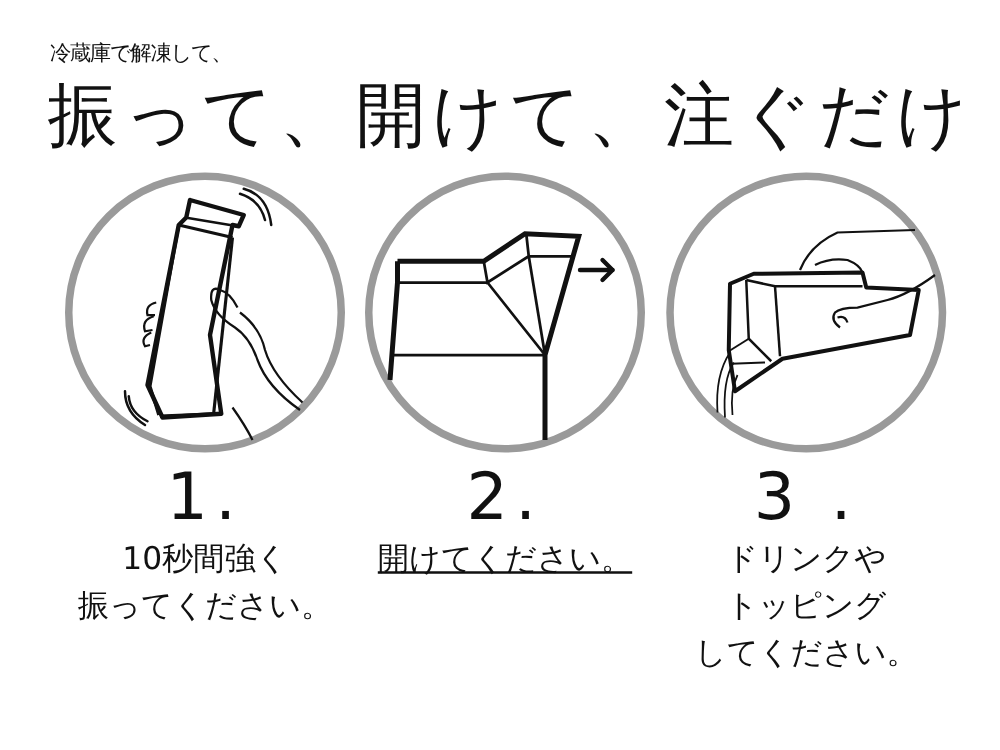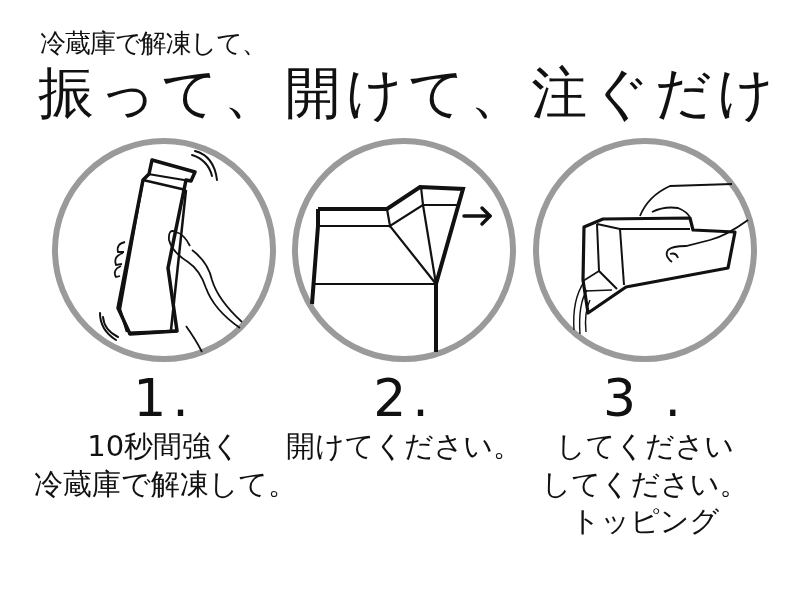--- a/index.html
+++ b/index.html
@@ -12,21 +12,21 @@
       height: 600px;
       position: relative;
       overflow: hidden;
       font-family: "DejaVu Sans", "Liberation Sans", sans-serif;
       color: #111111;
     }
     .subtitle {
       position: absolute;
       left: 40px;
       top: 28px;
-      font-size: 26px;
+      font-size: 17px;
       line-height: 30px;
       letter-spacing: -1px;
       white-space: nowrap;
     }
     .title {
       position: absolute;
       left: 38px;
       top: 60px;
       font-size: 56px;
       line-height: 66px;
@@ -46,28 +46,28 @@
       width: 260px;
       text-align: center;
     }
     .step-number {
       font-size: 52px;
       line-height: 60px;
       letter-spacing: 6px;
       font-weight: normal;
     }
     .step-desc {
-      font-size: 29px;
+      font-size: 25px;
       line-height: 37.5px;
       white-space: nowrap;
     }
     .step-1 { left: 34px; }
     .step-2 { left: 274px; top: 368px; }
     .step-3 { left: 515px; }
-    .step-2 .step-desc { line-height: 37px; }
+    .step-2 .step-desc { line-height: 37px; text-decoration: underline; }
   </style>
 </head>
 <body>
 
 <div class="subtitle">冷蔵庫で解凍して、</div>
 <div class="title">振って、開けて、注ぐだけ！</div>
 
 <svg class="illustrations" viewBox="0 0 800 600" xmlns="http://www.w3.org/2000/svg">
 
   <g>
@@ -144,26 +144,26 @@
       <path d="M584 282 Q572 300 574 330"></path>
       <path d="M587 290 Q578 304 580 334"></path>
       <path d="M590 300 Q584 312 586 332"></path>
     </g>
   </g>
 </svg>
 
 <div class="step step-1">
   <div class="step-number">1.</div>
   <div class="step-desc">10秒間強く</div>
-  <div class="step-desc">冷蔵庫で解凍して。</div>
+  <div class="step-desc">振ってください。</div>
 </div>
 
 <div class="step step-2">
   <div class="step-number">2.</div>
   <div class="step-desc">開けてください。</div>
 </div>
 
 <div class="step step-3">
   <div class="step-number">3 .</div>
-  <div class="step-desc">してください</div>
+  <div class="step-desc">ドリンクや</div>
+  <div class="step-desc">トッピング</div>
   <div class="step-desc">してください。</div>
-  <div class="step-desc">トッピング</div>
 </div>
 
 </body></html>

